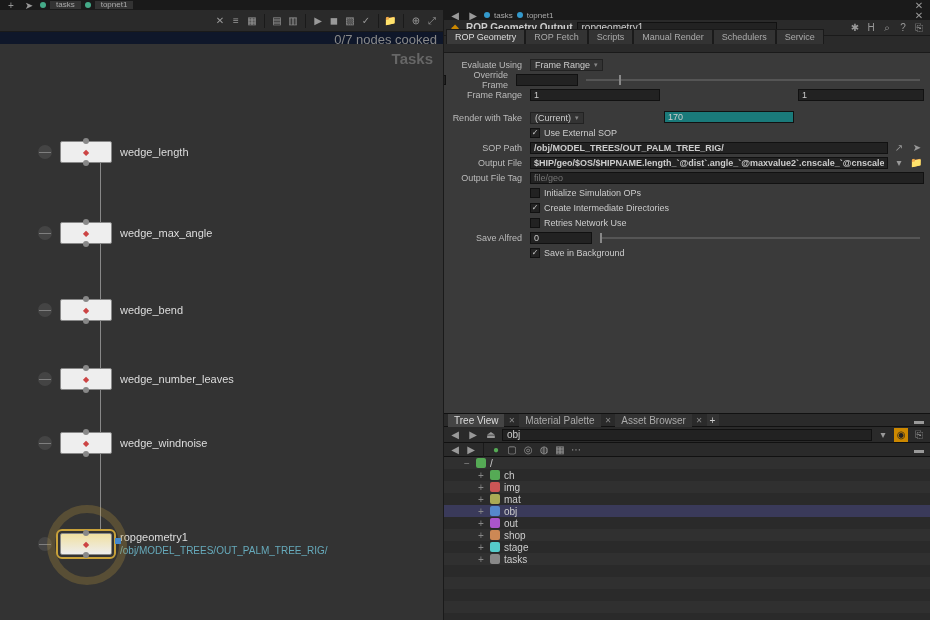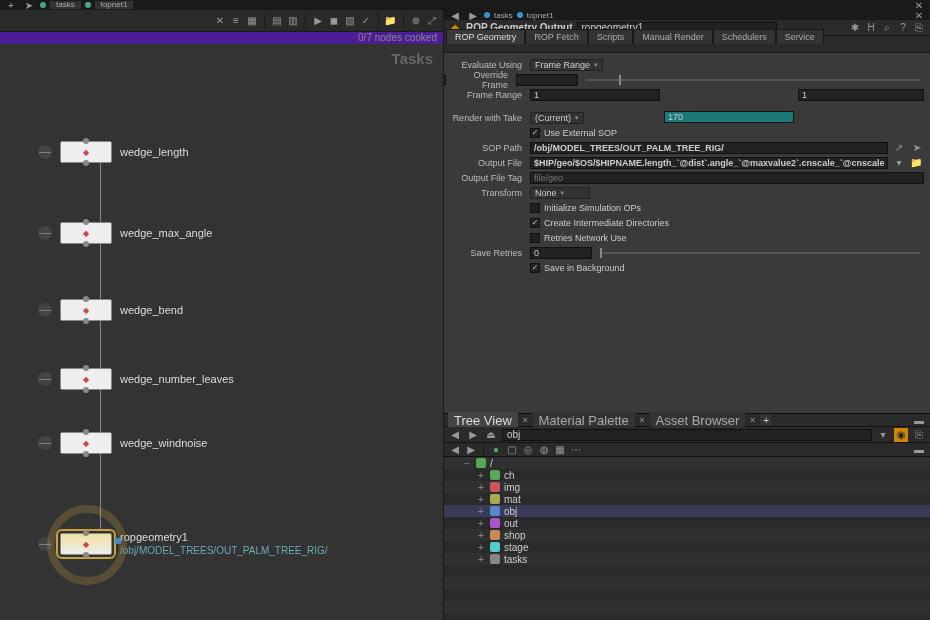--- a/index.html
+++ b/index.html
@@ -13,21 +13,21 @@
 #topstrip .dot { width:6px; height:6px; border-radius:50%; background:#4a8; }
 
 
 #main { display:flex; height:610px; }
 #left { width:444px; background:#333; display:flex; flex-direction:column; border-right:1px solid #1a1a1a; }
 #right { flex:1; display:flex; flex-direction:column; }
 
 
 #ltoolbar { height:22px; background:#2a2a2a; display:flex; align-items:center; justify-content:flex-end; padding:0 4px; gap:2px; border-bottom:1px solid #1a1a1a;}
 #ltoolbar .ico { cursor:pointer; }
-#cook { height:12px; text-align:right; padding:0 6px; font-size:10px; color:#888; background:#4c1d95; }
+#cook { height:12px; text-align:right; padding:0 6px; font-size:13px; color:#888; background:#0f172a; }
 #taskslabel { text-align:right; padding:6px 10px; font-size:15px; font-weight:600; color:#666; }
 
 
 #canvas { flex:1; position:relative; background:#333; overflow:hidden; }
 .wire { position:absolute; width:1px; background:#888; left:100px; }
 .node { position:absolute; display:flex; align-items:center; gap:8px; }
 .bypass { width:14px; height:14px; border-radius:50%; background:#444; display:flex; align-items:center; justify-content:center; color:#888; font-size:12px; cursor:pointer; }
 .nodebox { width:52px; height:22px; background:#eee; border:1px solid #888; border-radius:2px; position:relative; display:flex; align-items:center; justify-content:center; }
 .nodebox.sel { outline:2px solid #c9a23a; outline-offset:2px; background:linear-gradient(#f0e0a0,#eee); }
 .nodebox .ring { position:absolute; width:80px; height:80px; border:8px solid rgba(200,160,60,0.25); border-radius:50%; left:-14px; top:-29px; pointer-events:none; }
@@ -61,21 +61,21 @@
 .pchk { width:10px; height:10px; background:#222; border:1px solid #111; display:inline-flex; align-items:center; justify-content:center; font-size:8px; }
 .pchk.on::after { content:"✓"; color:#ccc; }
 .pdrop { background:#333; border:1px solid #222; height:12px; padding:0 4px; font-size:9px; display:flex; align-items:center; gap:4px; }
 .pdrop::after { content:"▾"; font-size:7px; color:#888; }
 .ptext { font-size:9px; color:#ccc; }
 .slider { flex:1; height:2px; background:#555; position:relative; margin:0 4px; }
 .slider .thumb { position:absolute; width:2px; height:10px; background:#888; top:-4px; }
 
 
 #tvtabs { height:14px; background:#2a2a2a; display:flex; align-items:center; gap:2px; padding:0 4px; border-top:1px solid #111; border-bottom:1px solid #111;}
-#tvtabs .tab { padding:1px 6px; background:#333; font-size:13px; color:#aaa; }
+#tvtabs .tab { padding:1px 6px; background:#333; font-size:10px; color:#aaa; }
 #tvtabs .tab.active { background:#444; color:#ddd; }
 #tvtabs .x { font-size:8px; color:#888; padding:0 2px; cursor:pointer; }
 #tvtabs .plus { width:12px; height:12px; background:#333; display:flex; align-items:center; justify-content:center; cursor:pointer; }
 
 #tvpath { height:16px; background:#2a2a2a; display:flex; align-items:center; gap:4px; padding:0 4px; border-bottom:1px solid #111;}
 #tvpath input { flex:1; background:#222; border:1px solid #111; height:12px; color:#ccc; padding:0 4px; font-size:10px; }
 #tvicons { height:14px; background:#2a2a2a; display:flex; align-items:center; gap:2px; padding:0 4px; border-bottom:1px solid #111;}
 
 #tvlist { flex:1; background:#2a2a2a; overflow:auto; }
 .tvrow { height:12px; display:flex; align-items:center; padding-left:20px; gap:4px; font-size:9px; }
@@ -272,40 +272,36 @@
         <span class="plabel">Output File</span>
         <input class="pinput" style="flex: 1 1 0%; font-weight: 600;" value="$HIP/geo/$OS/$HIPNAME.length_`@dist`.angle_`@maxvalue2`.cnscale_`@cnscale`.count_`@npts`.$">
         <span class="ico">▾</span>
         <span class="ico">📁</span>
       </div>
       <div class="prow">
         <span class="plabel">Output File Tag</span>
         <input class="pinput" style="flex: 1 1 0%; color: rgb(85, 85, 85);" placeholder="file/geo">
       </div>
       <div class="prow">
-        <span class="plabel">Transform</span>
-        <span class="pdrop" style="width:60px">None</span>
-      </div>
-      <div class="prow">
           <span class="plabel"></span>
           <span class="pchk"></span>
           <span class="ptext">Initialize Simulation OPs</span>
         </div>
       <div class="prow">
           <span class="plabel"></span>
           <span class="pchk on"></span>
           <span class="ptext">Create Intermediate Directories</span>
         </div>
       <div class="prow">
           <span class="plabel"></span>
           <span class="pchk"></span>
           <span class="ptext">Retries Network Use</span>
         </div>
       <div class="prow">
-        <span class="plabel">Save Retries</span>
+        <span class="plabel">Save Alfred</span>
         <input class="pinput" style="width: 62px;" value="0">
         <div class="slider">
             <div class="thumb" style="left:0"></div>
           </div>
       </div>
       <div class="prow">
           <span class="plabel"></span>
           <span class="pchk on"></span>
           <span class="ptext">Save in Background</span>
         </div>

